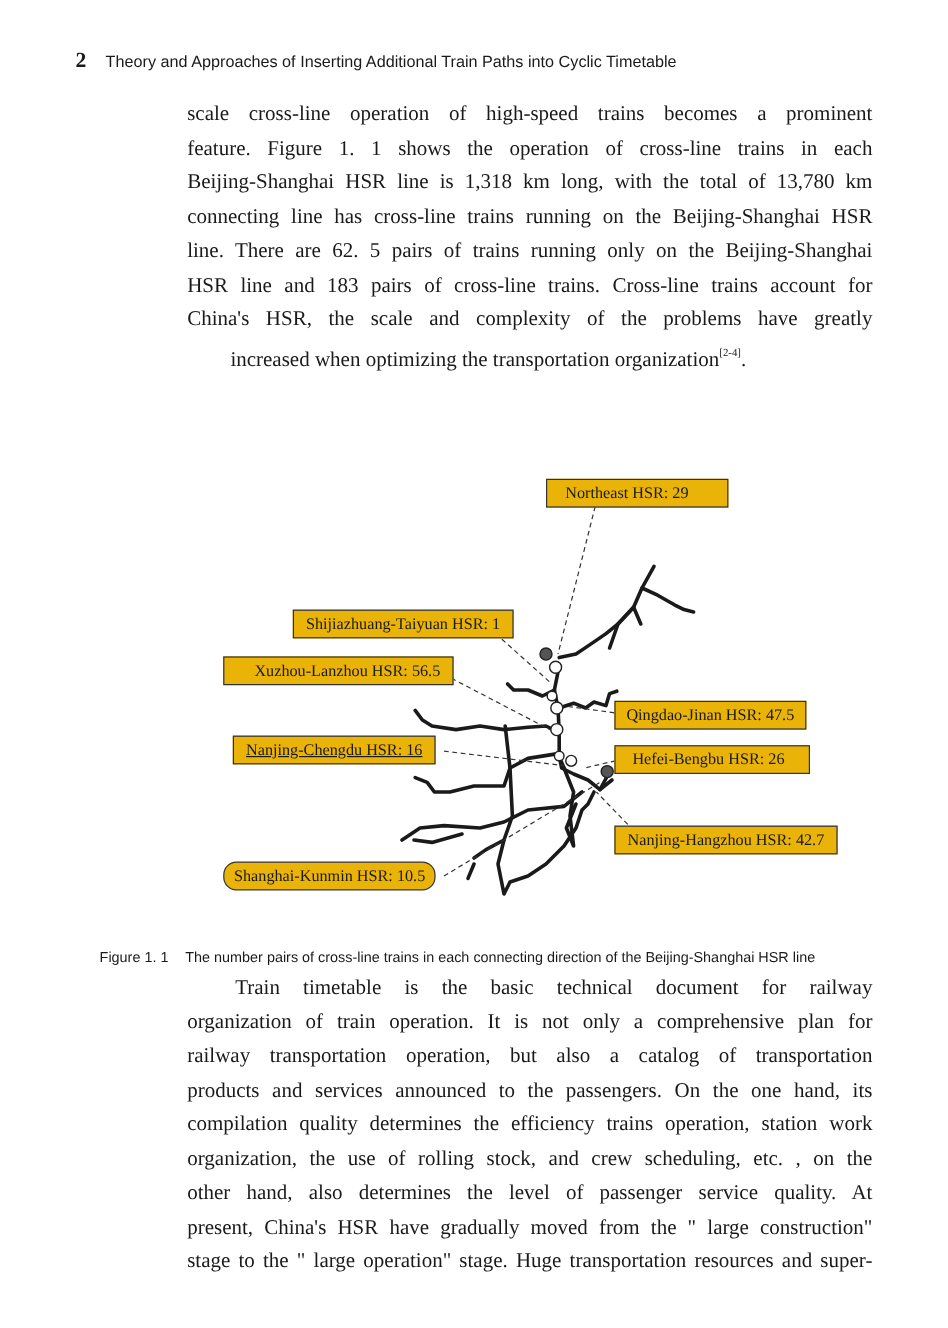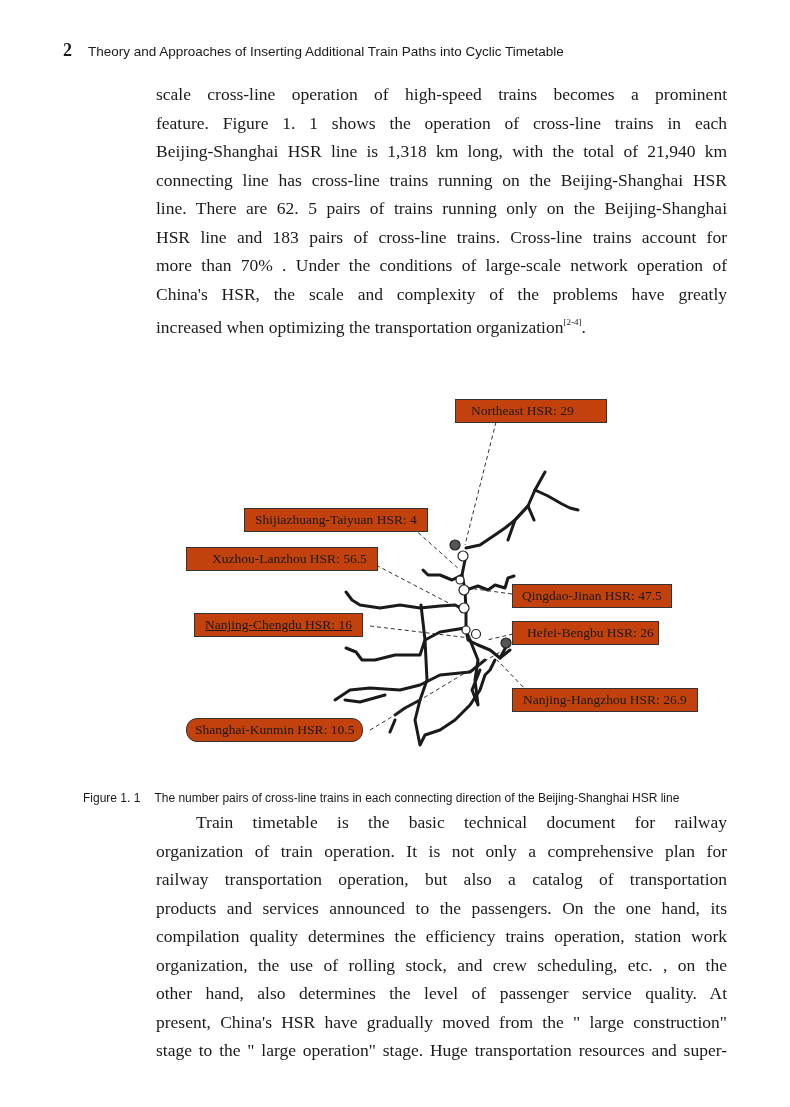--- a/index.html
+++ b/index.html
@@ -1,44 +1,43 @@
 <!DOCTYPE html>
 <html><head>
 <meta charset="utf-8">
 <style>
   html, body { margin: 0; padding: 0; background: #ffffff; }
   body { width: 790px; height: 1107px; position: relative; overflow: hidden; color: #1a1a1a; }
   .running-head { position: absolute; left: 63px; top: 40px; font-family: "Liberation Sans", sans-serif; font-size: 13.5px; white-space: nowrap; }
   .running-head .pg { font-family: "Liberation Serif", serif; font-weight: bold; font-size: 18px; margin-right: 16px; }
   .para { position: absolute; left: 156px; width: 571px; font-family: "Liberation Serif", serif; font-size: 17.5px; line-height: 28.5px; text-align: justify; }
   .para .line { display: block; text-align: justify; text-align-last: justify; white-space: nowrap; height: 28.5px; }
-  .para .line.last { text-align-last: left; }
+  .para .line.last { text-align-last: left; margin-left: 36px; }
   .para .line.indent { padding-left: 40px; }
   sup { font-size: 9px; vertical-align: 8px; }
   .figure { position: absolute; left: 0; top: 360px; width: 790px; height: 420px; }
   .figure svg { position: absolute; left: 0; top: 0; }
-  .label-box { position: absolute; border: 1px solid #333; background: #c2410c; font-family: "Liberation Serif", serif; font-size: 13.5px; line-height: 22px; height: 22px; padding: 0 10px; white-space: nowrap; box-sizing: content-box; }
+  .label-box { position: absolute; border: 1px solid #333; background: #eab308; font-family: "Liberation Serif", serif; font-size: 13.5px; line-height: 22px; height: 22px; padding: 0 10px; white-space: nowrap; box-sizing: content-box; }
   .caption { position: absolute; left: 83px; top: 791px; font-family: Liberation Sans, sans-serif; font-size: 12px; white-space: nowrap; }
   .caption .num { margin-right: 14px; }
 </style>
 </head>
 <body>
 
 <div class="running-head">
   <span class="pg">2</span><span>Theory and Approaches of Inserting Additional Train Paths into Cyclic Timetable</span>
 </div>
 
 <div class="para" style="top:80px;">
   <span class="line">scale cross-line operation of high-speed trains becomes a prominent</span>
   <span class="line">feature. Figure 1. 1 shows the operation of cross-line trains in each</span>
-  <span class="line">Beijing-Shanghai HSR line is 1,318 km long, with the total of 21,940 km</span>
+  <span class="line">Beijing-Shanghai HSR line is 1,318 km long, with the total of 13,780 km</span>
   <span class="line">connecting line has cross-line trains running on the Beijing-Shanghai HSR</span>
   <span class="line">line. There are 62. 5 pairs of trains running only on the Beijing-Shanghai</span>
   <span class="line">HSR line and 183 pairs of cross-line trains. Cross-line trains account for</span>
-  <span class="line">more than 70% . Under the conditions of large-scale network operation of</span>
   <span class="line">China's HSR, the scale and complexity of the problems have greatly</span>
   <span class="line last"><span>increased when optimizing the transportation organization</span><sup>[2-4]</sup><span>.</span></span>
 </div>
 
 <div class="figure">
   <svg width="790" height="420" viewBox="0 360 790 420">
     <g fill="none" stroke="#1a1a1a" stroke-width="3" stroke-linecap="round" stroke-linejoin="round">
 
       <path d="M466,548 L480,545 Q495,535 505,528 L515,520 L528,506 L535,490 L545,472"></path>
       <path d="M528,506 L515,520 L508,540"></path>
@@ -80,26 +79,26 @@
       <circle cx="460" cy="580" r="4" fill="#fff"></circle>
       <circle cx="464" cy="590" r="5" fill="#fff"></circle>
       <circle cx="464" cy="608" r="5" fill="#fff"></circle>
       <circle cx="466" cy="630" r="4" fill="#fff"></circle>
       <circle cx="476" cy="634" r="4.5" fill="#fff"></circle>
       <circle cx="506" cy="643" r="5" fill="#555"></circle>
     </g>
   </svg>
 
   <div class="label-box" style="left:455px;top:39px;padding:0 32px 0 15px;">Northeast HSR: 29</div>
-  <div class="label-box" style="left:244px;top:148px;">Shijiazhuang-Taiyuan HSR: 4</div>
+  <div class="label-box" style="left:244px;top:148px;">Shijiazhuang-Taiyuan HSR: 1</div>
   <div class="label-box" style="left:186px;top:187px;padding-left:25px;">Xuzhou-Lanzhou HSR: 56.5</div>
   <div class="label-box" style="left:512px;top:224px;padding:0 9px;">Qingdao-Jinan HSR: 47.5</div>
   <div class="label-box" style="left:194px;top:253px;text-decoration:underline;">Nanjing-Chengdu HSR: 16</div>
-  <div class="label-box" style="left:512px;top:261px;padding:0 4px 0 14px;">Hefei-Bengbu HSR: 26</div>
-  <div class="label-box" style="left:512px;top:328px;">Nanjing-Hangzhou HSR: 26.9</div>
+  <div class="label-box" style="left:512px;top:261px;padding:0 20px 0 14px;">Hefei-Bengbu HSR: 26</div>
+  <div class="label-box" style="left:512px;top:328px;">Nanjing-Hangzhou HSR: 42.7</div>
   <div class="label-box" style="left:186px;top:358px;padding:0 8px;border-radius:11px;">Shanghai-Kunmin HSR: 10.5</div>
 </div>
 
 <div class="caption">
   <span class="num">Figure 1. 1</span><span>The number pairs of cross-line trains in each connecting direction of the Beijing-Shanghai HSR line</span>
 </div>
 
 <div class="para" style="top:808px;">
   <span class="line indent">Train timetable is the basic technical document for railway</span>
   <span class="line">organization of train operation. It is not only a comprehensive plan for</span>

